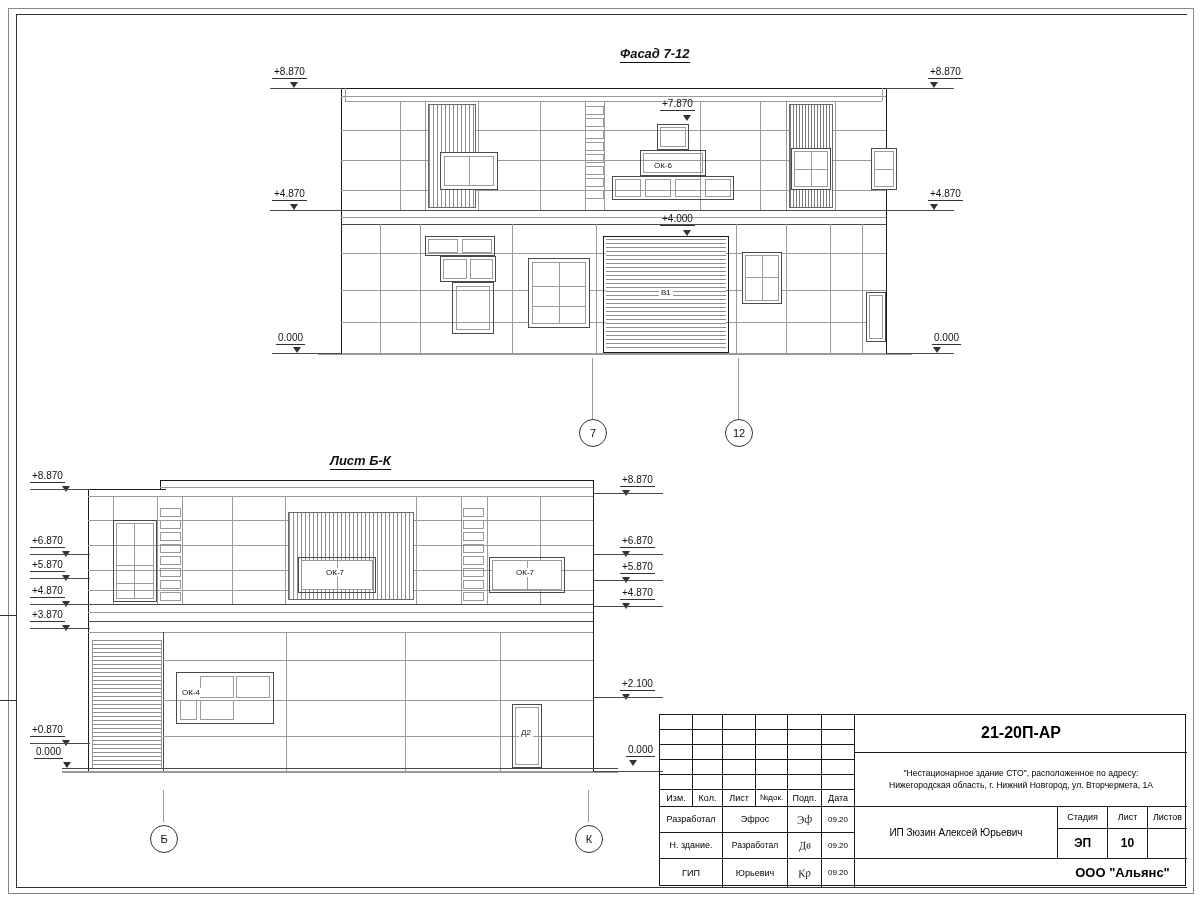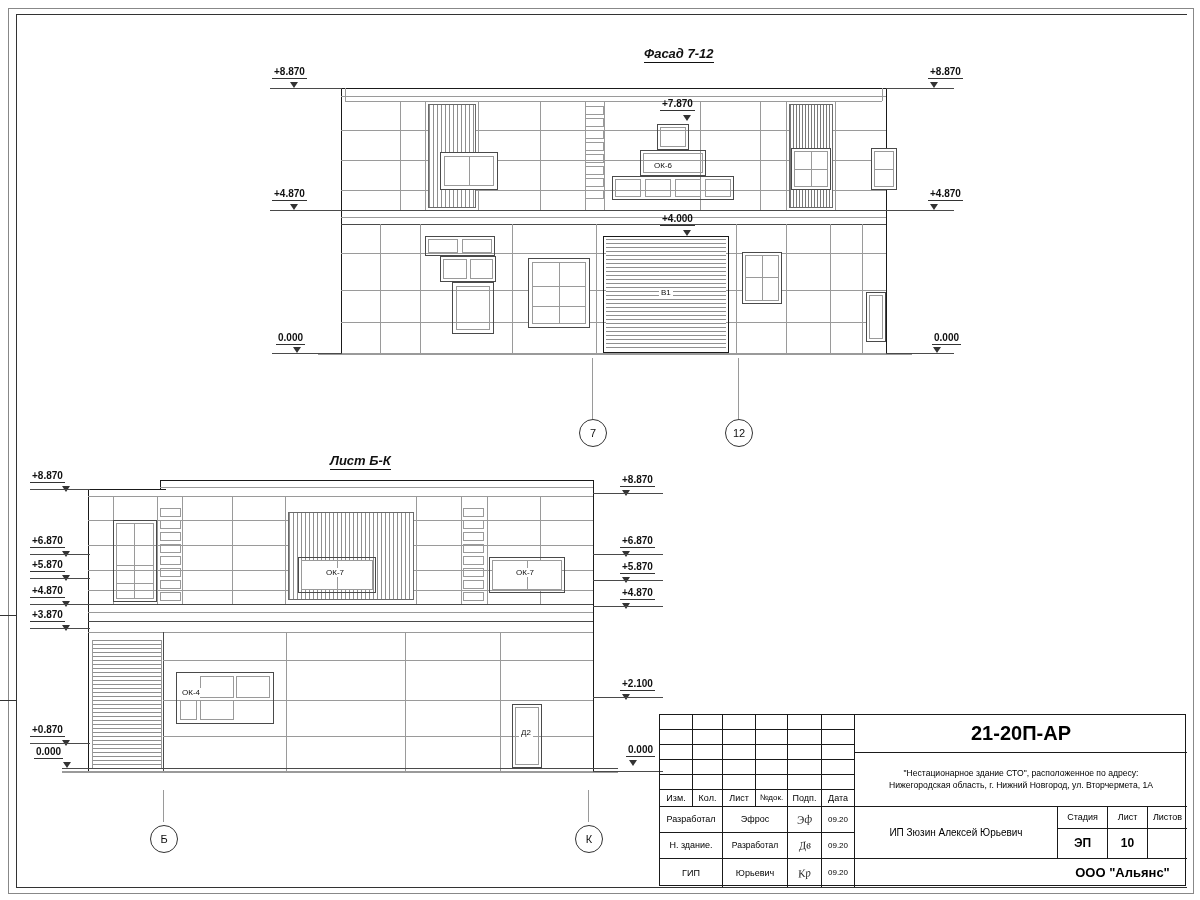--- a/index.html
+++ b/index.html
@@ -62,21 +62,21 @@
     white-space:nowrap;
   }
   .title .u{border-bottom:1px solid #111;padding-bottom:1px;}
 
   .lvl{
     position:absolute;
     font-size:10px;
     color:#111;
     white-space:nowrap;
   }
-  .lvl .txt{border-bottom:1px solid #333;padding:0 2px 1px 2px;display:inline-block;font-weight:bold;}
+  .lvl .txt{border-bottom:1px solid #333;padding:0 2px 1px 2px;display:inline-block;}
   .arrowdn{
     position:absolute;
     width:0;height:0;
     border-left:4px solid transparent;
     border-right:4px solid transparent;
     border-top:6px solid #333;
   }
 
   .bubble{
     position:absolute;
@@ -137,21 +137,21 @@
     box-sizing:border-box;
     display:flex;
     align-items:center;
     justify-content:center;
     text-align:center;
     line-height:1.15;
     overflow:hidden;
   }
   .stamp .br{border-right:1px solid #1a1a1a;}
   .stamp .bb{border-bottom:1px solid #1a1a1a;}
-  .code{font-size:20px;font-weight:700;}
+  .code{font-size:16px;font-weight:700;}
   .objtext{font-size:8.6px;line-height:1.35;padding:0 4px;}
   .sheettitle{font-size:11px;font-weight:600;}
   .org{font-size:13px;font-weight:700;}
   .small{font-size:9px;}
   .sig{
     font-family:"Liberation Serif", serif;
     font-style:italic;
     font-size:11px;
     color:#222;
     transform:rotate(-8deg);
@@ -162,21 +162,21 @@
 
 <div class="sheet">
 
   <div class="frame-outer"></div>
   <div class="frame-inner"></div>
   <div class="left-stub"></div>
   <div class="left-stub2"></div>
 
   <div>
 
-    <div class="title" style="left:620px;top:46px;margin-left:24px;">
+    <div class="title" style="left:620px;top:46px;">
       <span class="u">Фасад 7-12</span>
     </div>
 
     <div class="ln thick h" style="left:341px;top:88px;width:545px;"></div>
     <div class="ln thick v" style="left:341px;top:88px;height:265px;"></div>
     <div class="ln thick v" style="left:886px;top:88px;height:265px;"></div>
     <div class="ln thick h" style="left:333px;top:353px;width:562px;"></div>
 
     <div class="ln h light" style="left:341px;top:96px;width:545px;"></div>
     <div class="ln h light" style="left:345px;top:101px;width:537px;"></div>

